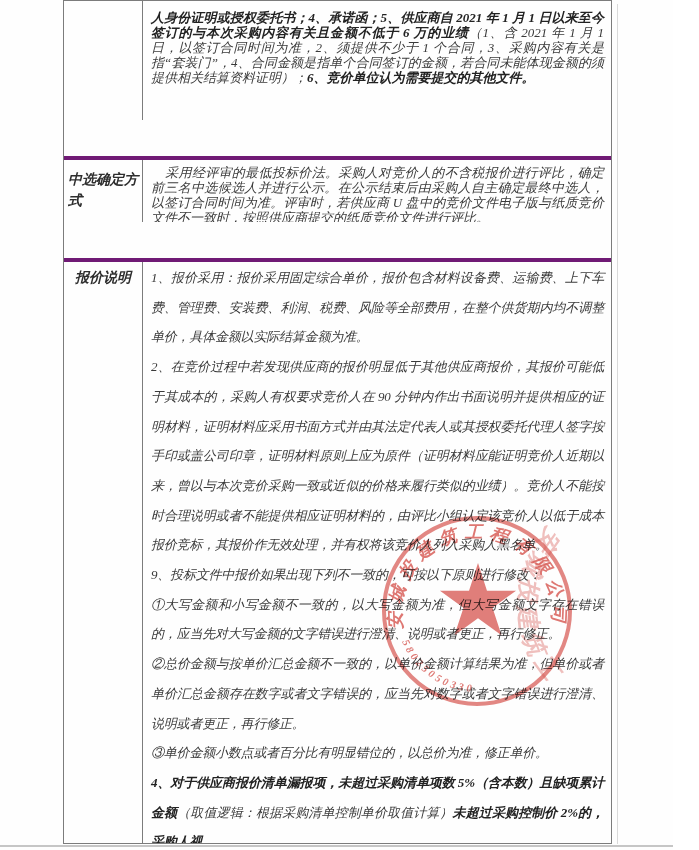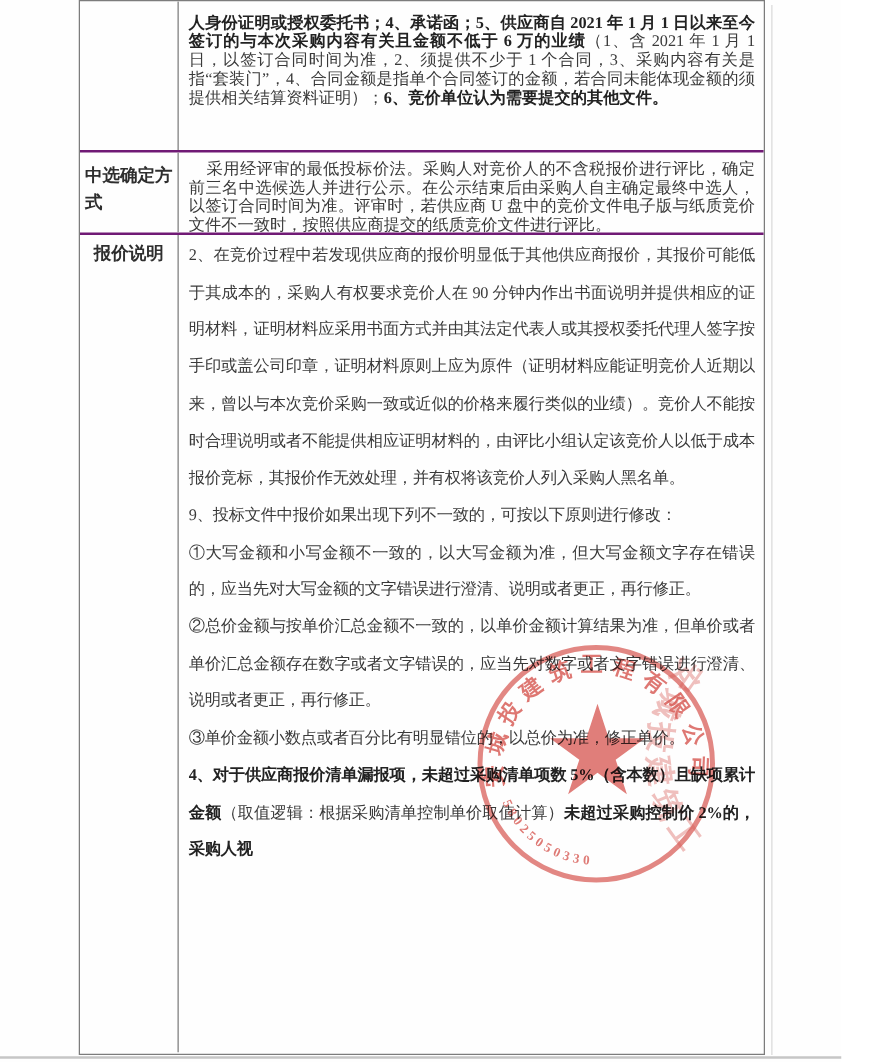--- a/index.html
+++ b/index.html
@@ -1,28 +1,28 @@
 <!DOCTYPE html>
 <html><head>
 <meta charset="utf-8">
 <style>
   html,body { margin:0; padding:0; }
   body {
     width:699px; height:850px; background:#ffffff;
     font-family:"Liberation Serif","DejaVu Serif",serif;
     color:#383838;
   }
-  .page { position:relative; width:673px; height:850px; overflow:hidden; background:#fefefe; }
+  .page { position:relative; width:673px; height:850px; overflow:hidden; background:#fefefe;font-style:italic; }
 
   .doc-table {
     position:absolute; left:63px; top:0; width:549px; height:844px;
     border:1px solid #7c7c7c; box-sizing:border-box; overflow:hidden;
   }
   .row { display:flex; box-sizing:border-box; overflow:hidden; }
-  .row + .row { border-top:2px solid #701a75; }
+  .row + .row { border-top:4px solid #701a75;margin-top:36px; }
   .row1 { height:119px; }
   .row2 { height:66px; }
   .row3 { height:656px;justify-content:space-between; }
 
   .cell { box-sizing:border-box; }
   .label {
     flex:none; width:79px; border-right:1px solid #7c7c7c;
     font-weight:bold; font-size:14px; line-height:21px;
     padding:0 4px; color:#2e2e2e;
   }
@@ -64,20 +64,21 @@
     <div class="row row2">
       <div class="cell label">中选确定方式</div>
       <div class="cell content">
           <p class="indent"><span>采用经评审的最低投标价法。采购人对竞价人的不含税报价进行评比，确定前三名中选候选人并进行公示。在公示结束后由采购人自主确定最终中选人，以签订合同时间为准。评审时，若供应商 U 盘中的竞价文件电子版与纸质竞价文件不一致时，按照供应商提交的纸质竞价文件进行评比。</span></p>
         </div>
     </div>
 
     <div class="row row3">
       <div class="cell label">报价说明</div>
       <div class="cell content">
+          <p><span>1、报价采用：报价采用固定综合单价，报价包含材料设备费、运输费、上下车费、管理费、安装费、利润、税费、风险等全部费用，在整个供货期内均不调整单价，具体金额以实际结算金额为准。</span></p>
           <p><span>2、在竞价过程中若发现供应商的报价明显低于其他供应商报价，其报价可能低于其成本的，采购人有权要求竞价人在 90 分钟内作出书面说明并提供相应的证明材料，证明材料应采用书面方式并由其法定代表人或其授权委托代理人签字按手印或盖公司印章，证明材料原则上应为原件（证明材料应能证明竞价人近期以来，曾以与本次竞价采购一致或近似的价格来履行类似的业绩）。竞价人不能按时合理说明或者不能提供相应证明材料的，由评比小组认定该竞价人以低于成本报价竞标，其报价作无效处理，并有权将该竞价人列入采购人黑名单。</span></p>
           <p><span>9、投标文件中报价如果出现下列不一致的，可按以下原则进行修改：</span></p>
           <p><span>①大写金额和小写金额不一致的，以大写金额为准，但大写金额文字存在错误的，应当先对大写金额的文字错误进行澄清、说明或者更正，再行修正。</span></p>
           <p><span>②总价金额与按单价汇总金额不一致的，以单价金额计算结果为准，但单价或者单价汇总金额存在数字或者文字错误的，应当先对数字或者文字错误进行澄清、说明或者更正，再行修正。</span></p>
           <p><span>③单价金额小数点或者百分比有明显错位的，以总价为准，修正单价。</span></p>
           <p><span class="b">4、对于供应商报价清单漏报项，未超过采购清单项数 5%（含本数）且缺项累计金额</span><span>（取值逻辑：根据采购清单控制单价取值计算）</span><span class="b">未超过采购控制价 2%的，采购人视</span></p>
         </div>
     </div>
 
   </div>

